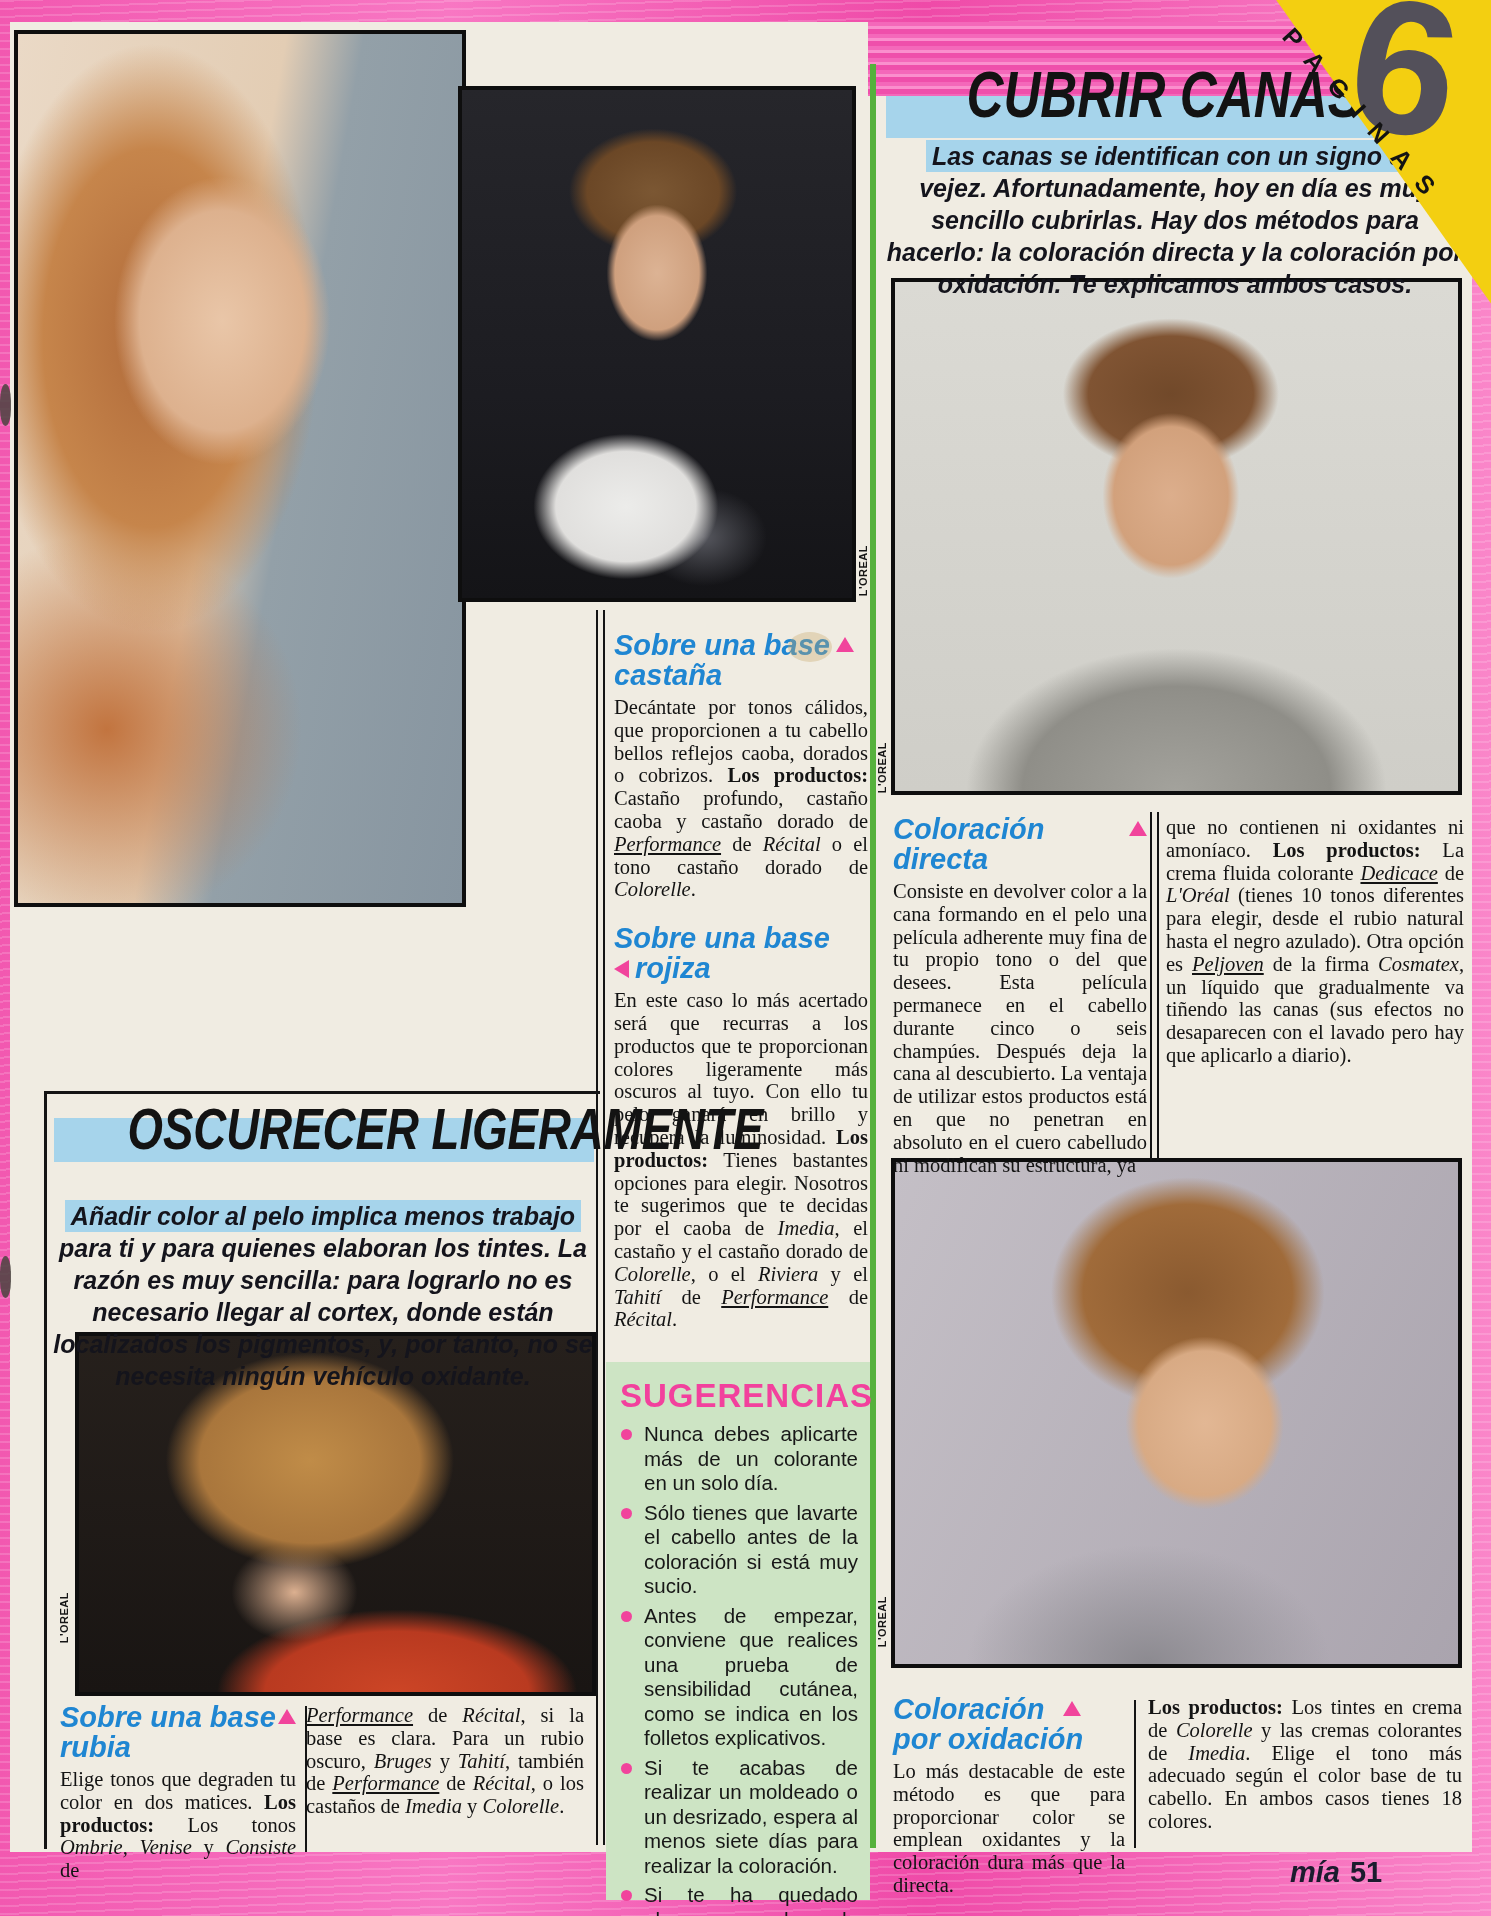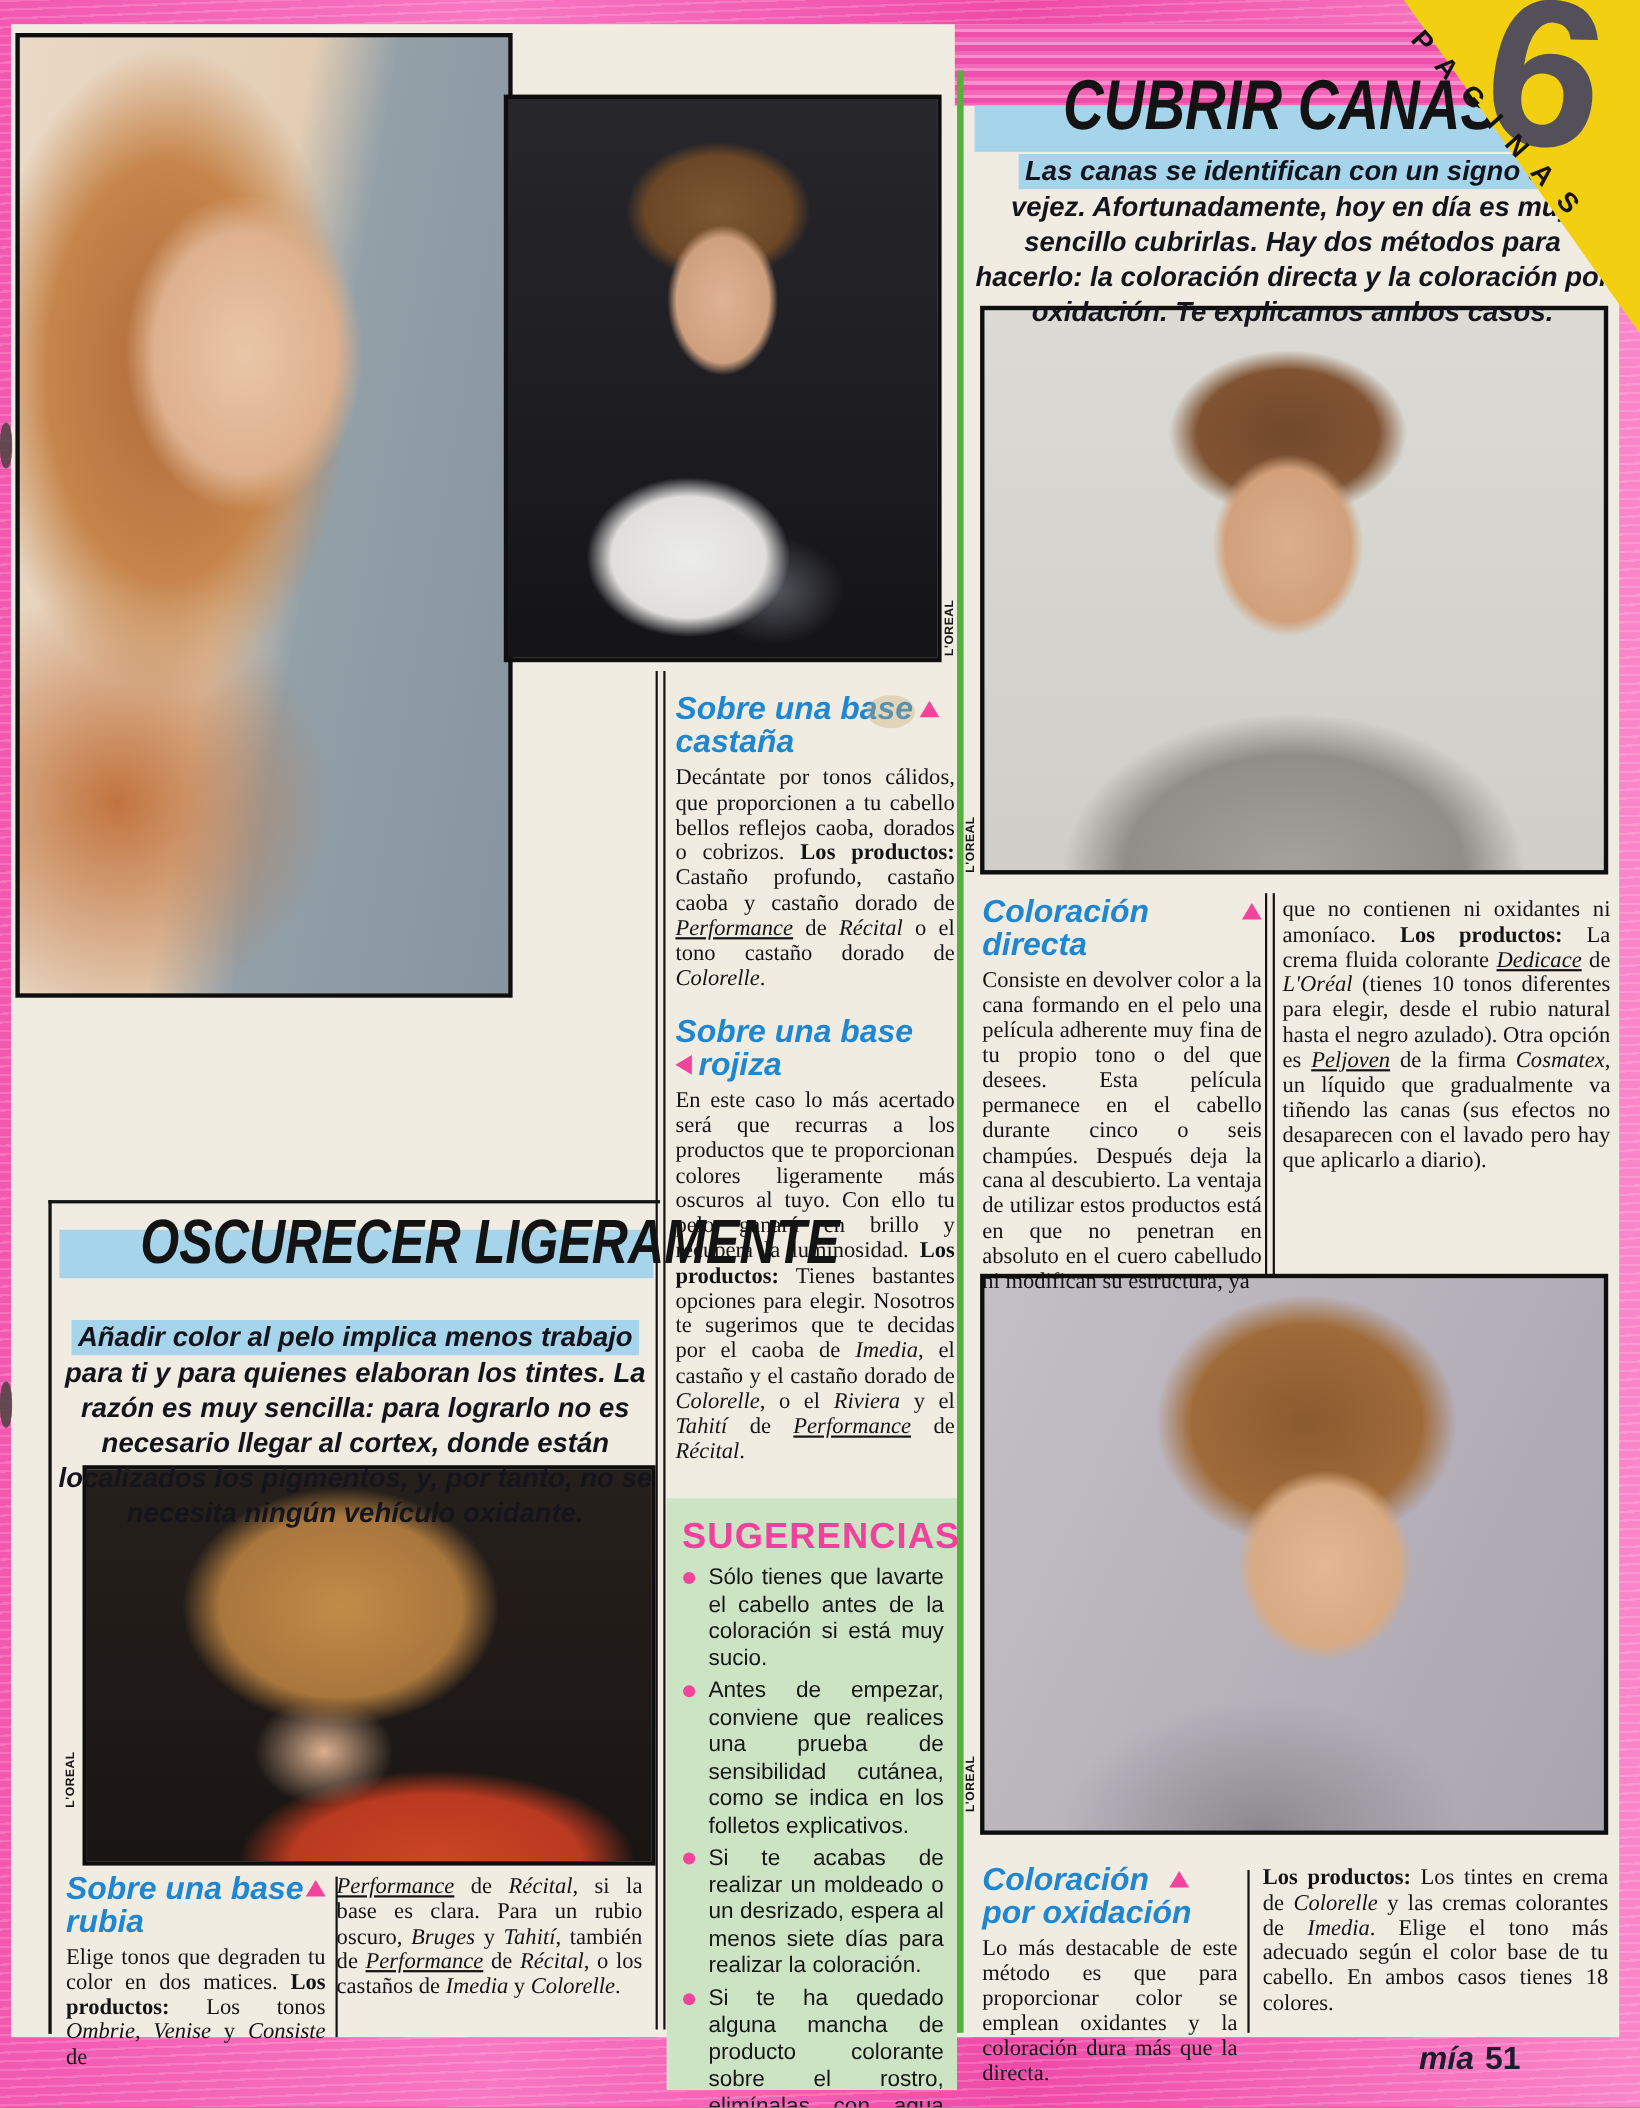--- a/index.html
+++ b/index.html
@@ -141,20 +141,21 @@
     <div class="h-blue" style="margin-top:22px;">
       <div>Sobre una base</div>
       <div><span class="tri-left"></span><span>rojiza</span></div>
     </div>
     <p class="body-serif"><span>En este caso lo más acertado será que recurras a los productos que te proporcionan colores ligeramente más oscuros al tuyo. Con ello tu pelo ganará en brillo y recupera la luminosidad. </span><span class="fb">Los productos:</span><span> Tienes bastantes opciones para elegir. Nosotros te sugerimos que te decidas por el caoba de </span><span class="fi">Imedia</span><span>, el castaño y el castaño dorado de </span><span class="fi">Colorelle</span><span>, o el </span><span class="fi">Riviera</span><span> y el </span><span class="fi">Tahití</span><span> de </span><span class="fi fu">Performance</span><span> de </span><span class="fi">Récital</span><span>.</span></p>
   </div>
 
   <div class="sugbox">
     <div class="sug-title">SUGERENCIAS</div>
     <ul class="sug-list">
+      <li><span class="dot"></span><span>Nunca debes aplicarte más de un colorante en un solo día.</span></li>
       <li><span class="dot"></span><span>Sólo tienes que lavarte el cabello antes de la coloración si está muy sucio.</span></li>
       <li><span class="dot"></span><span>Antes de empezar, conviene que realices una prueba de sensibilidad cutánea, como se indica en los folletos explicativos.</span></li>
       <li><span class="dot"></span><span>Si te acabas de realizar un moldeado o un desrizado, espera al menos siete días para realizar la coloración.</span></li>
       <li><span class="dot"></span><span>Si te ha quedado alguna mancha de producto colorante sobre el rostro, elimínalas con agua fría y una toalla o algodón.</span></li>
     </ul>
   </div>
 
   <div class="col" style="left:893px;top:814px;width:254px;">
     <div class="h-blue">
       <span>Coloración directa</span>

